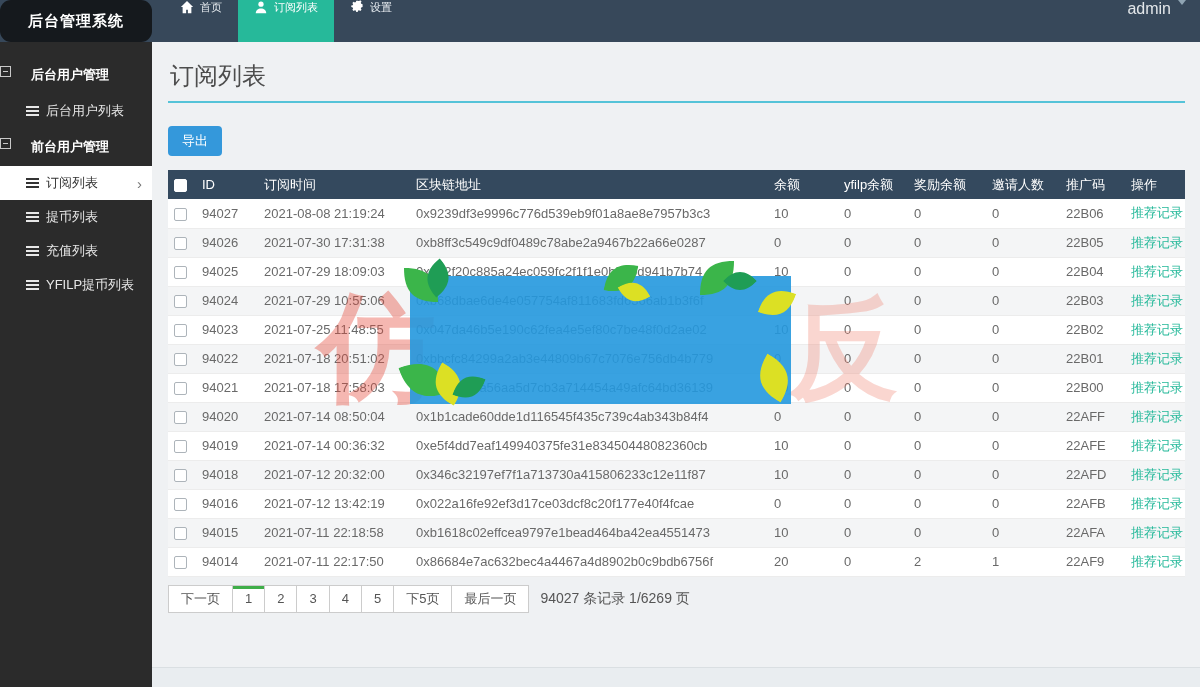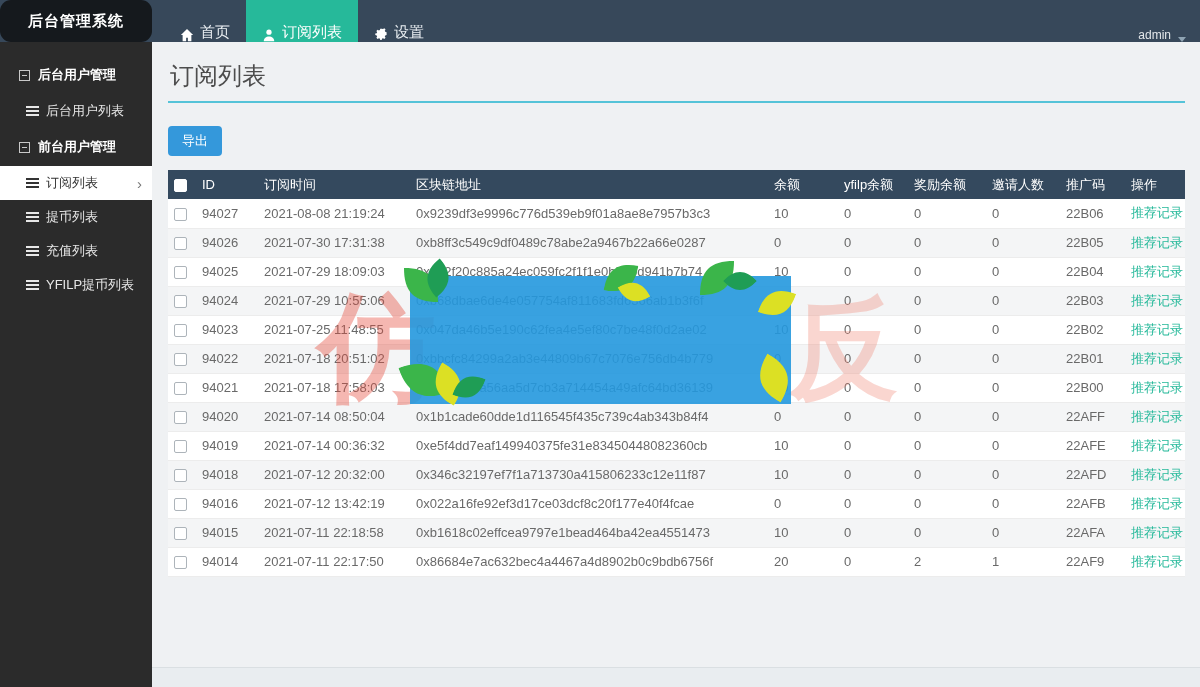--- a/index.html
+++ b/index.html
@@ -3,30 +3,30 @@
 <meta charset="utf-8">
 <style>
   * { box-sizing: border-box; margin: 0; padding: 0; }
   html,body { width:1200px; height:687px; font-family:"Liberation Sans","DejaVu Sans",sans-serif; }
   body { position:relative; overflow:hidden; background:#eff1f3; }
 
   
   .navbar { position:absolute; top:0; left:0; width:1200px; height:42px; background:#37485a; display:flex; align-items:stretch; z-index:10; }
   .brand { width:152px; background:#15191d; color:#fff; font-weight:bold; font-size:15px; display:flex; align-items:center; justify-content:center; letter-spacing:1px;border-radius:11px; }
   .nav-items { display:flex; align-items:stretch; margin-left:12px; }
-  .nav-item { display:flex; align-items:flex-end; padding:0 16px; color:#e9eef2; font-size:15px; cursor:pointer;font-family:Liberation Serif, serif; }
+  .nav-item { display:flex; align-items:flex-start; padding:0 16px; color:#e9eef2; font-size:11px; cursor:pointer;font-family:Liberation Serif, serif; }
   .nav-item.active { background:#26b99a; color:#fff; }
   .nav-icon { width:14px; height:14px; margin-right:6px; display:inline-flex; }
   .nav-icon svg { width:100%; height:100%; fill:#fff; }
-  .nav-user { position:absolute; right:14px; top:0; height:42px; display:flex; align-items:flex-end; color:#e3e7ea; font-size:12px; cursor:pointer; }
+  .nav-user { position:absolute; right:14px; top:0; height:42px; display:flex; align-items:flex-start; color:#e3e7ea; font-size:16px; cursor:pointer; }
   .nav-user .caret { width:0; height:0; border-left:4px solid transparent; border-right:4px solid transparent; border-top:5px solid #8fa4b3; margin-left:7px; }
 
   
   .sidebar { position:absolute; top:42px; left:0; bottom:0; width:152px; background:#2b2b2b; z-index:9; padding-top:14px; }
-  .sb-section { display:flex; align-items:center; padding:10px 19px; color:#fff; font-weight:bold; font-size:13px; cursor:pointer; }
+  .sb-section { display:flex; align-items:flex-start; padding:10px 0; color:#fff; font-weight:bold; font-size:13px; cursor:pointer;gap:12px; }
   .sb-item { display:flex; align-items:center; padding:8px 10px 8px 26px; color:#e7e7e7; font-size:13px; cursor:pointer; position:relative; }
   .sb-item.active { background:#ffffff; color:#333; }
   .sb-item.active .chev { position:absolute; right:10px; color:#777; font-size:15px; }
   .icon-collapse { width:11px; height:11px; border:1px solid #c9c9c9; display:inline-block; position:relative; margin-right:8px; flex:none; }
   .icon-collapse::after { content:""; position:absolute; left:2px; right:2px; top:4px; height:1px; background:#c9c9c9; }
   .icon-list { width:13px; height:10px; display:inline-block; margin-right:7px; flex:none;
     background:repeating-linear-gradient(to bottom, currentColor 0 2px, transparent 2px 4px); }
 
   
   .content { position:absolute; left:152px; top:42px; right:0; bottom:0; background:#eff1f3; padding:0 15px 0 16px; }
@@ -316,20 +316,33 @@
           <td>20</td>
           <td>0</td>
           <td>2</td>
           <td>1</td>
           <td>22AF9</td>
           <td><a class="rec-link">推荐记录</a></td>
         </tr>
       </tbody>
   </table>
 
+  <div class="pager-row">
+    <span id="pg-buttons" style="display:flex">
+        <button class="pg-btn">下一页</button>
+        <button class="pg-btn active">1</button>
+        <button class="pg-btn">2</button>
+        <button class="pg-btn">3</button>
+        <button class="pg-btn">4</button>
+        <button class="pg-btn">5</button>
+        <button class="pg-btn">下5页</button>
+        <button class="pg-btn">最后一页</button>
+      </span>
+    <span class="summary">94027 条记录 1/6269 页</span>
+  </div>
 </div>
 
 <div class="page-footer"></div>
 
 <div class="watermark wm-left">仿</div>
 <div class="watermark wm-right">反</div>
 <div class="promo-overlay" id="promo-overlay">
     <span class="leaf leaf-green" style="left: -6px; top: -8px; transform: rotate(90deg);">
       <svg width="34" height="34" viewBox="0 0 24 24">
         <path d="M0 24 C0 7 7 0 24 0 C24 17 17 24 0 24 Z"></path>

